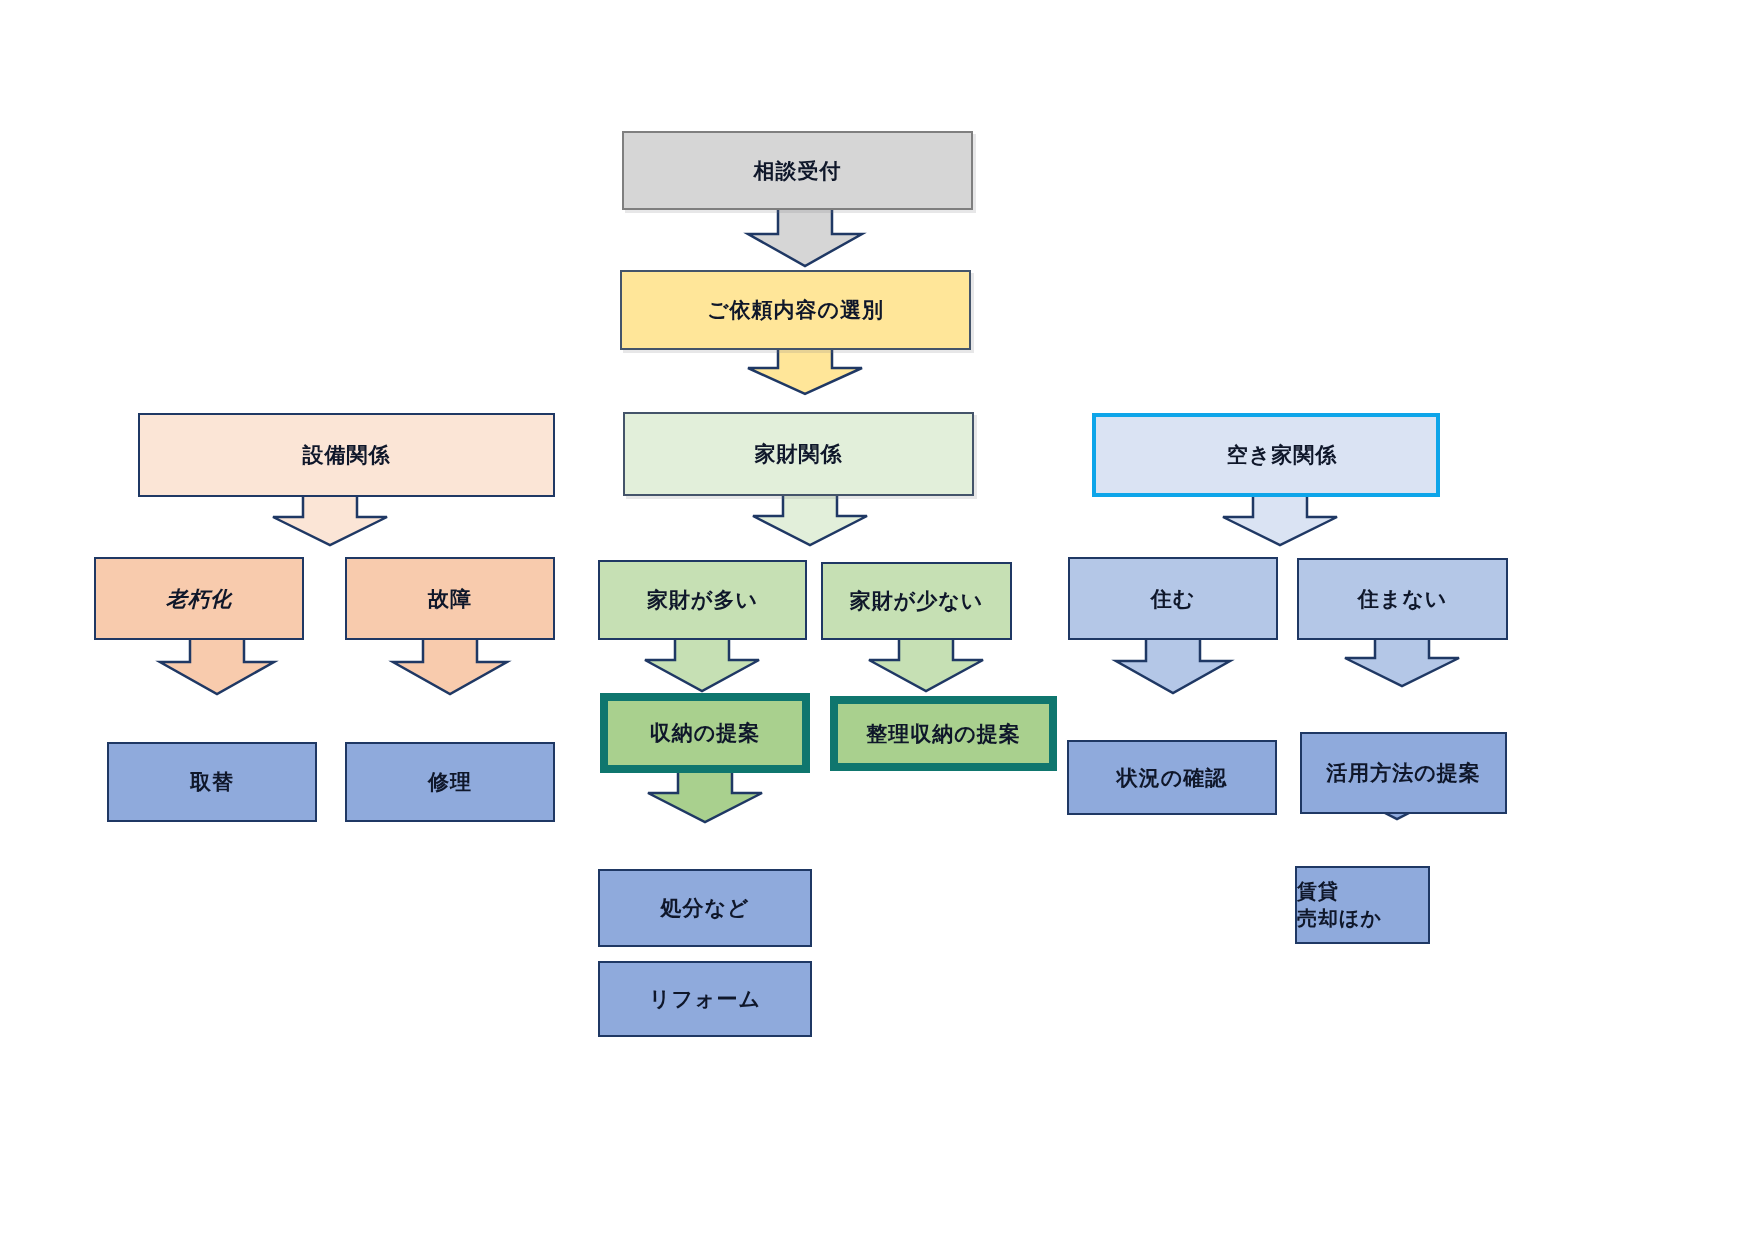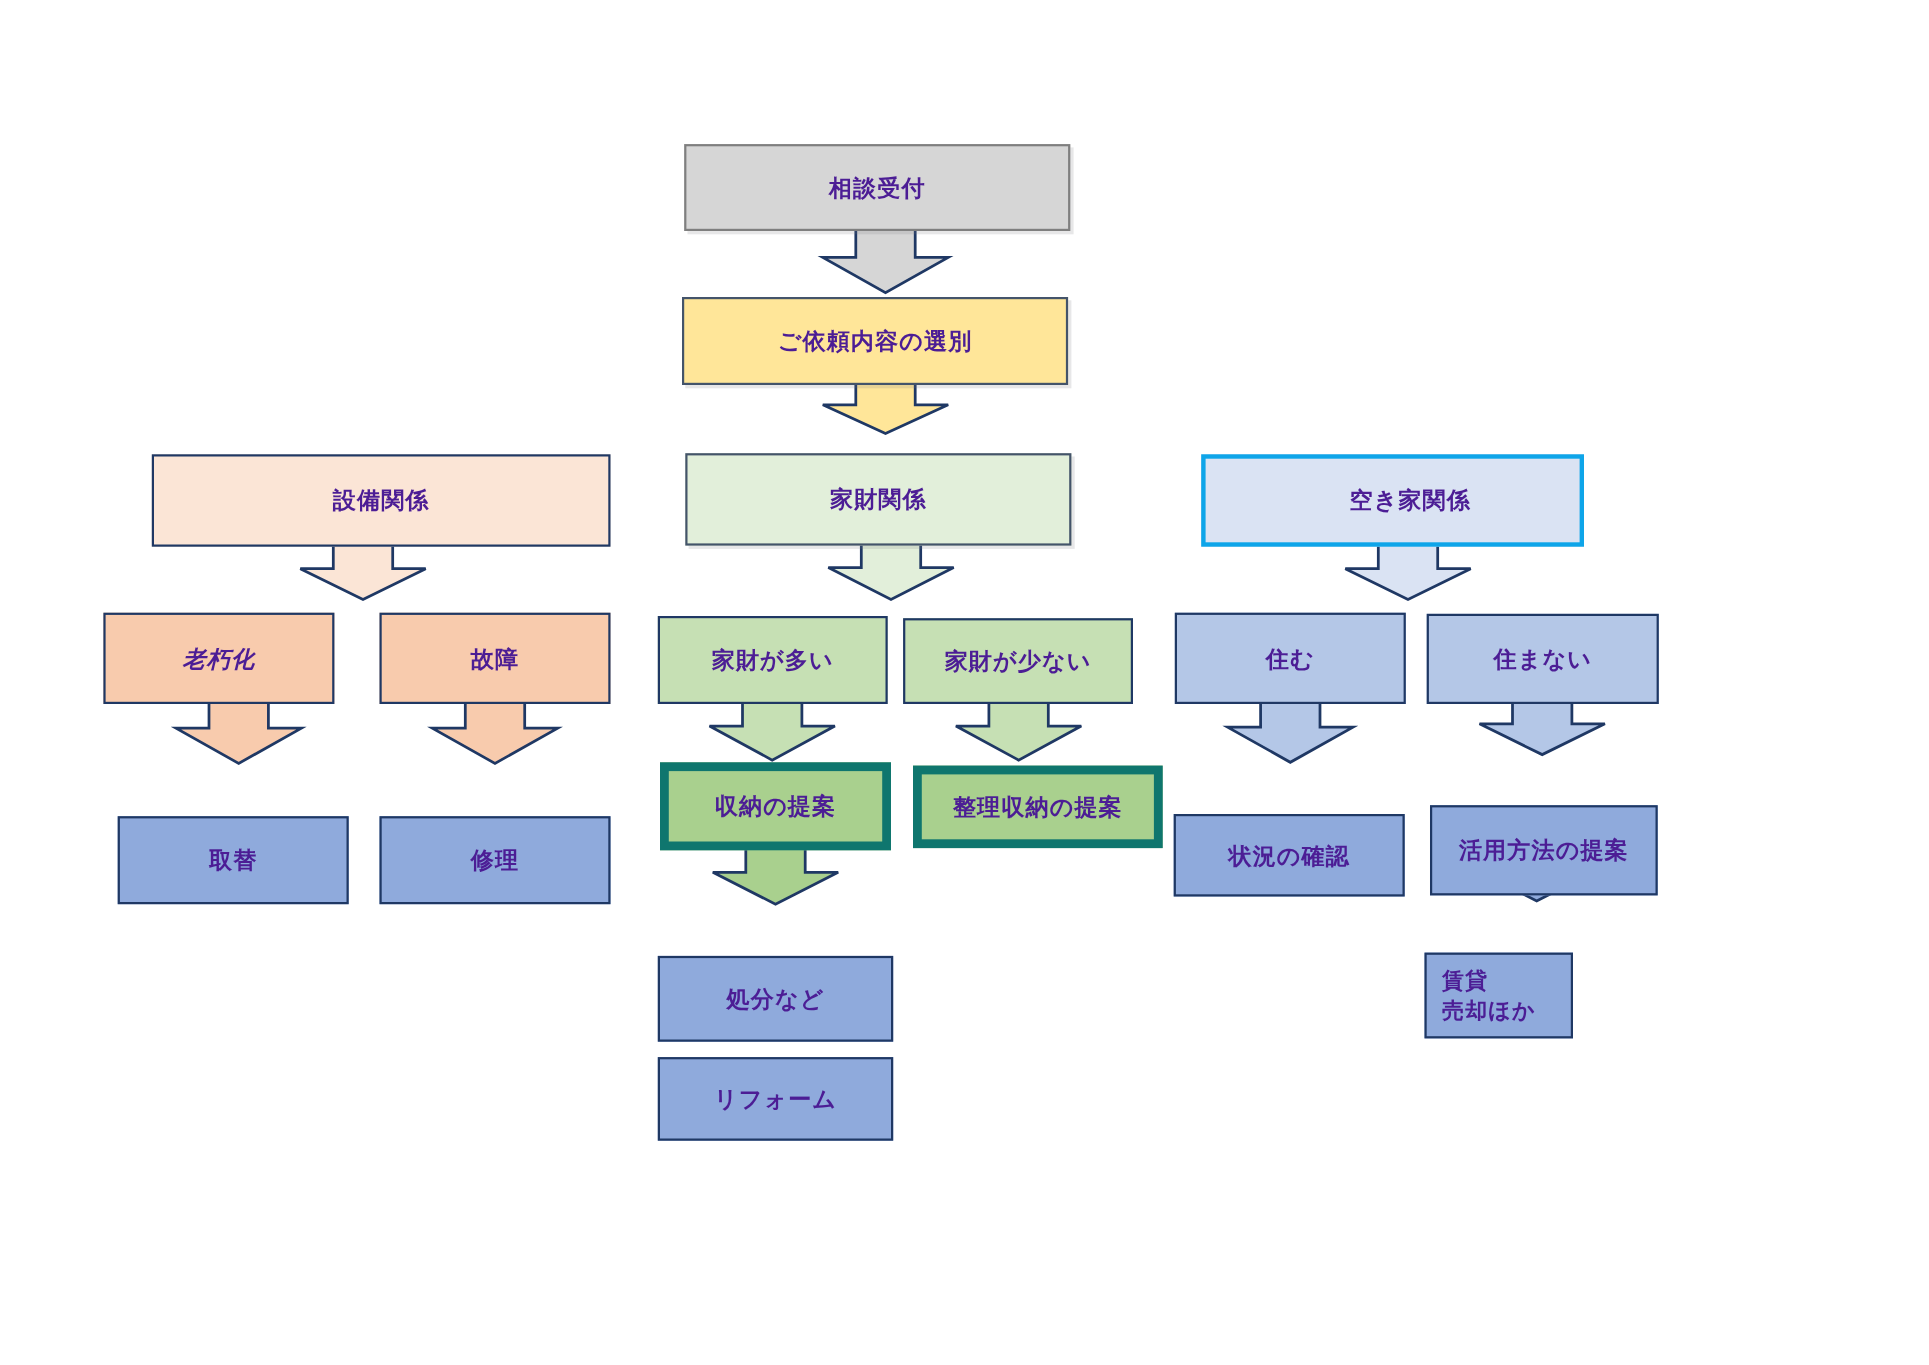--- a/index.html
+++ b/index.html
@@ -9,41 +9,40 @@
     background:#ffffff;
     font-family:"DejaVu Sans","Liberation Sans",sans-serif;
     overflow:hidden;
   }
   .node{
     position:absolute;
     box-sizing:border-box;
     display:flex;align-items:center;justify-content:center;
     font-weight:bold;
     font-size:21px;
-    color:#4c1d95;
+    color:#0f172a;
     letter-spacing:1px;
     text-align:center;
     z-index:2;
   }
   .shadowed{box-shadow:3px 3px 0 rgba(120,120,130,0.18);}
   
   .c-gray       {background:#d6d6d6;border:2px solid #7f7f7f;}
   .c-yellow     {background:#ffe699;border:2px solid #44546a;}
   .c-peachlight {background:#fbe5d6;border:2px solid #1f3864;}
   .c-peach      {background:#f8cbad;border:2px solid #1f3864;}
   .c-greenlight {background:#e2efda;border:2px solid #44546a;}
   .c-greenmid   {background:#c6e0b4;border:2px solid #1f3864;}
   .c-green      {background:#a9d08e;border:8px solid #0f766e;}
   .c-bluelight  {background:#dae3f3;border:4px solid #0ea5e9;padding-left:32px;}
   .c-bluemid    {background:#b4c7e7;border:2px solid #1f3864;}
   .c-blue       {background:#8faadc;border:2px solid #1f3864;margin-top:44px;}
   .leftalign{
     justify-content:flex-start;
     text-align:left;
-    padding-left:14px;
     white-space:pre-line;
     line-height:1.35;
     font-size:20px;
   }
   #arrow-layer{
     position:absolute;left:0;top:0;width:1754px;height:1241px;
     z-index:1;
   }
   #arrow-layer polygon{
     stroke:#1f3864;
@@ -85,21 +84,21 @@
   <div class="node c-gray shadowed" style="left:622px;top:131px;width:351px;height:79px;">相談受付</div>
   <div class="node c-yellow shadowed" style="left:620px;top:270px;width:351px;height:80px;">ご依頼内容の選別</div>
 
   <div class="node c-peachlight" style="left:138px;top:413px;width:417px;height:84px;">設備関係</div>
   <div class="node c-greenlight shadowed" style="left:623px;top:412px;width:351px;height:84px;">家財関係</div>
   <div class="node c-bluelight" style="left:1092px;top:413px;width:348px;height:84px;">空き家関係</div>
 
   <div class="node c-peach" style="left:94px;top:557px;width:210px;height:83px;font-style:italic;">老朽化</div>
   <div class="node c-peach" style="left:345px;top:557px;width:210px;height:83px;">故障</div>
   <div class="node c-greenmid" style="left:598px;top:560px;width:209px;height:80px;">家財が多い</div>
-  <div class="node c-greenmid" style="left:821px;top:562px;width:209px;height:78px;">家財が少ない</div>
+  <div class="node c-greenmid" style="left:821px;top:562px;width:191px;height:78px;">家財が少ない</div>
   <div class="node c-bluemid" style="left:1068px;top:557px;width:210px;height:83px;">住む</div>
   <div class="node c-bluemid" style="left:1297px;top:558px;width:211px;height:82px;">住まない</div>
 
   <div class="node c-blue" style="left:107px;top:698px;width:210px;height:80px;">取替</div>
   <div class="node c-blue" style="left:345px;top:698px;width:210px;height:80px;">修理</div>
   <div class="node c-green" style="left:600px;top:693px;width:210px;height:80px;">収納の提案</div>
   <div class="node c-green" style="left:830px;top:696px;width:227px;height:75px;">整理収納の提案</div>
   <div class="node c-blue" style="left:1067px;top:696px;width:210px;height:75px;">状況の確認</div>
   <div class="node c-blue" style="left:1300px;top:688px;width:207px;height:82px;">活用方法の提案</div>
 

